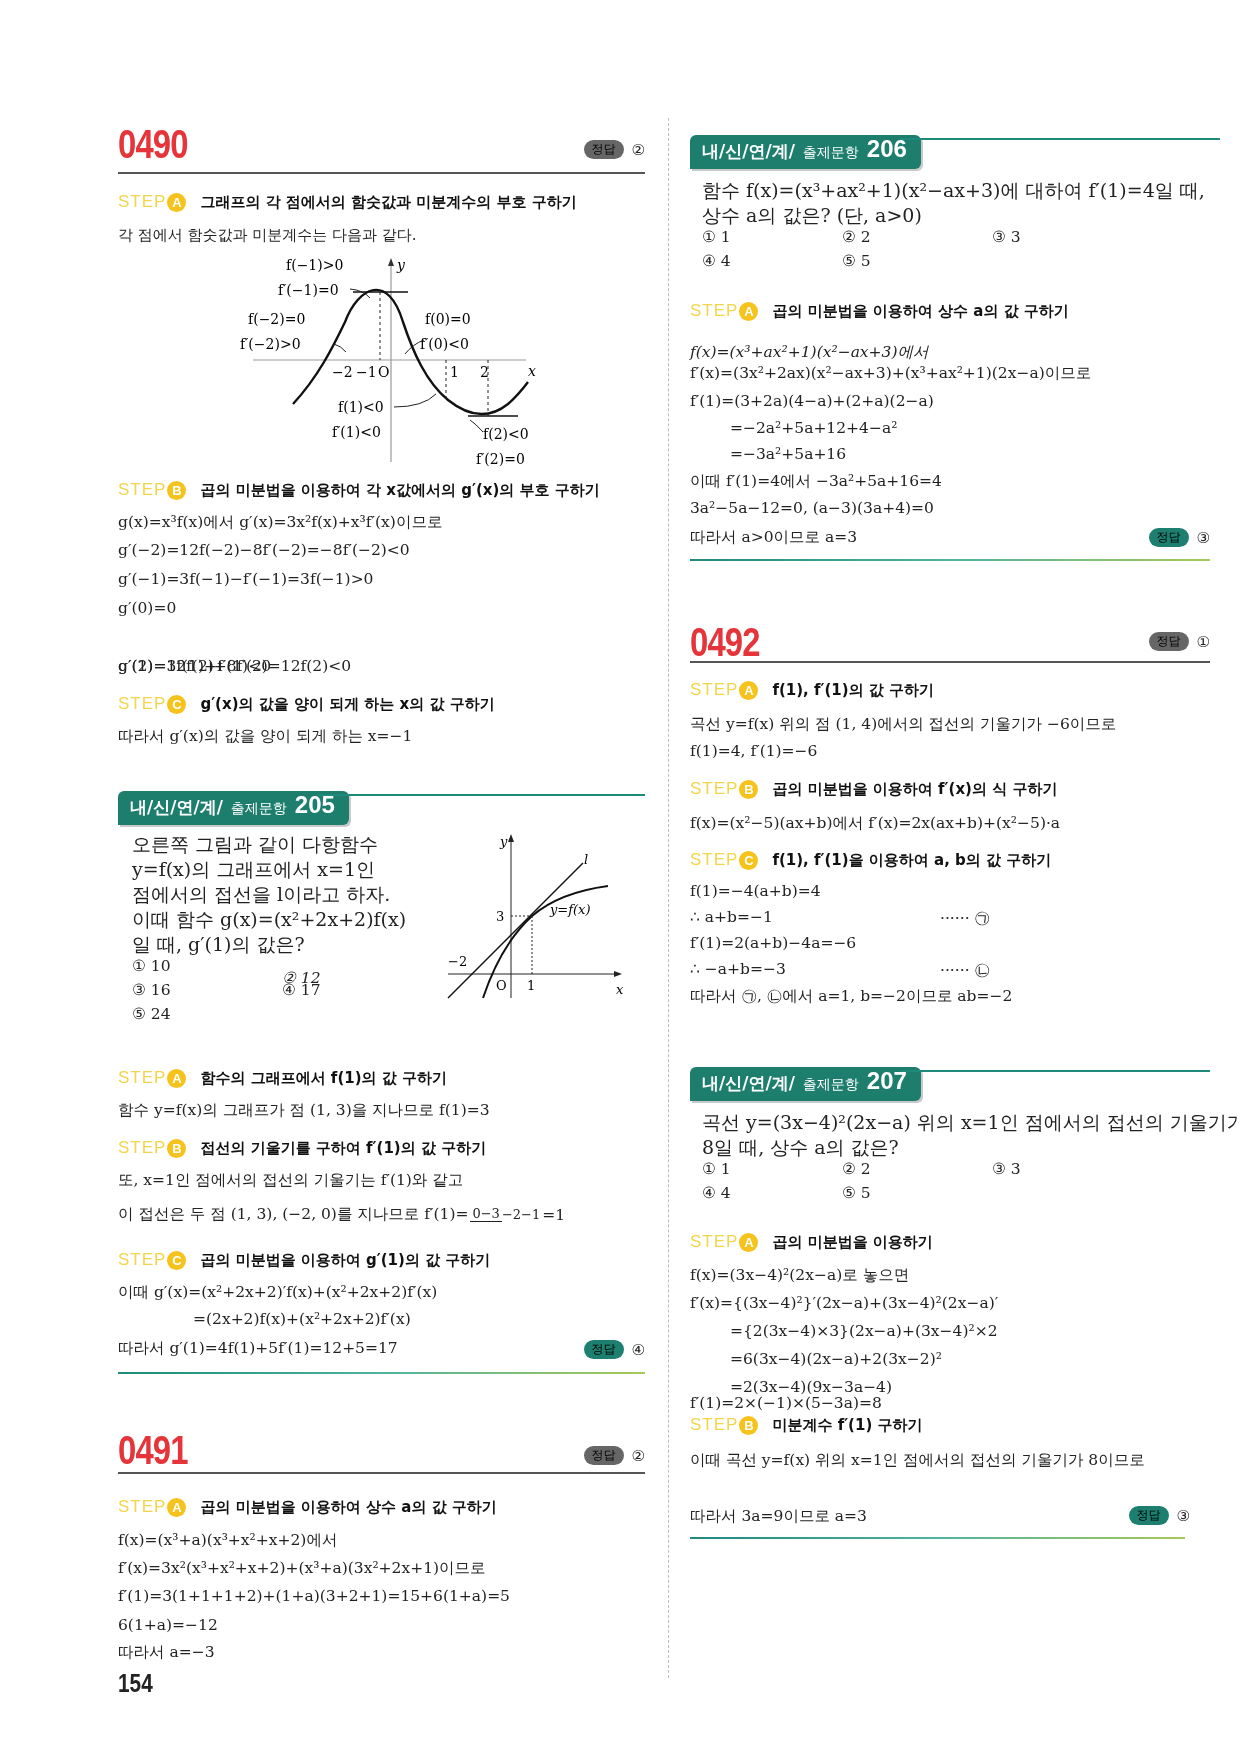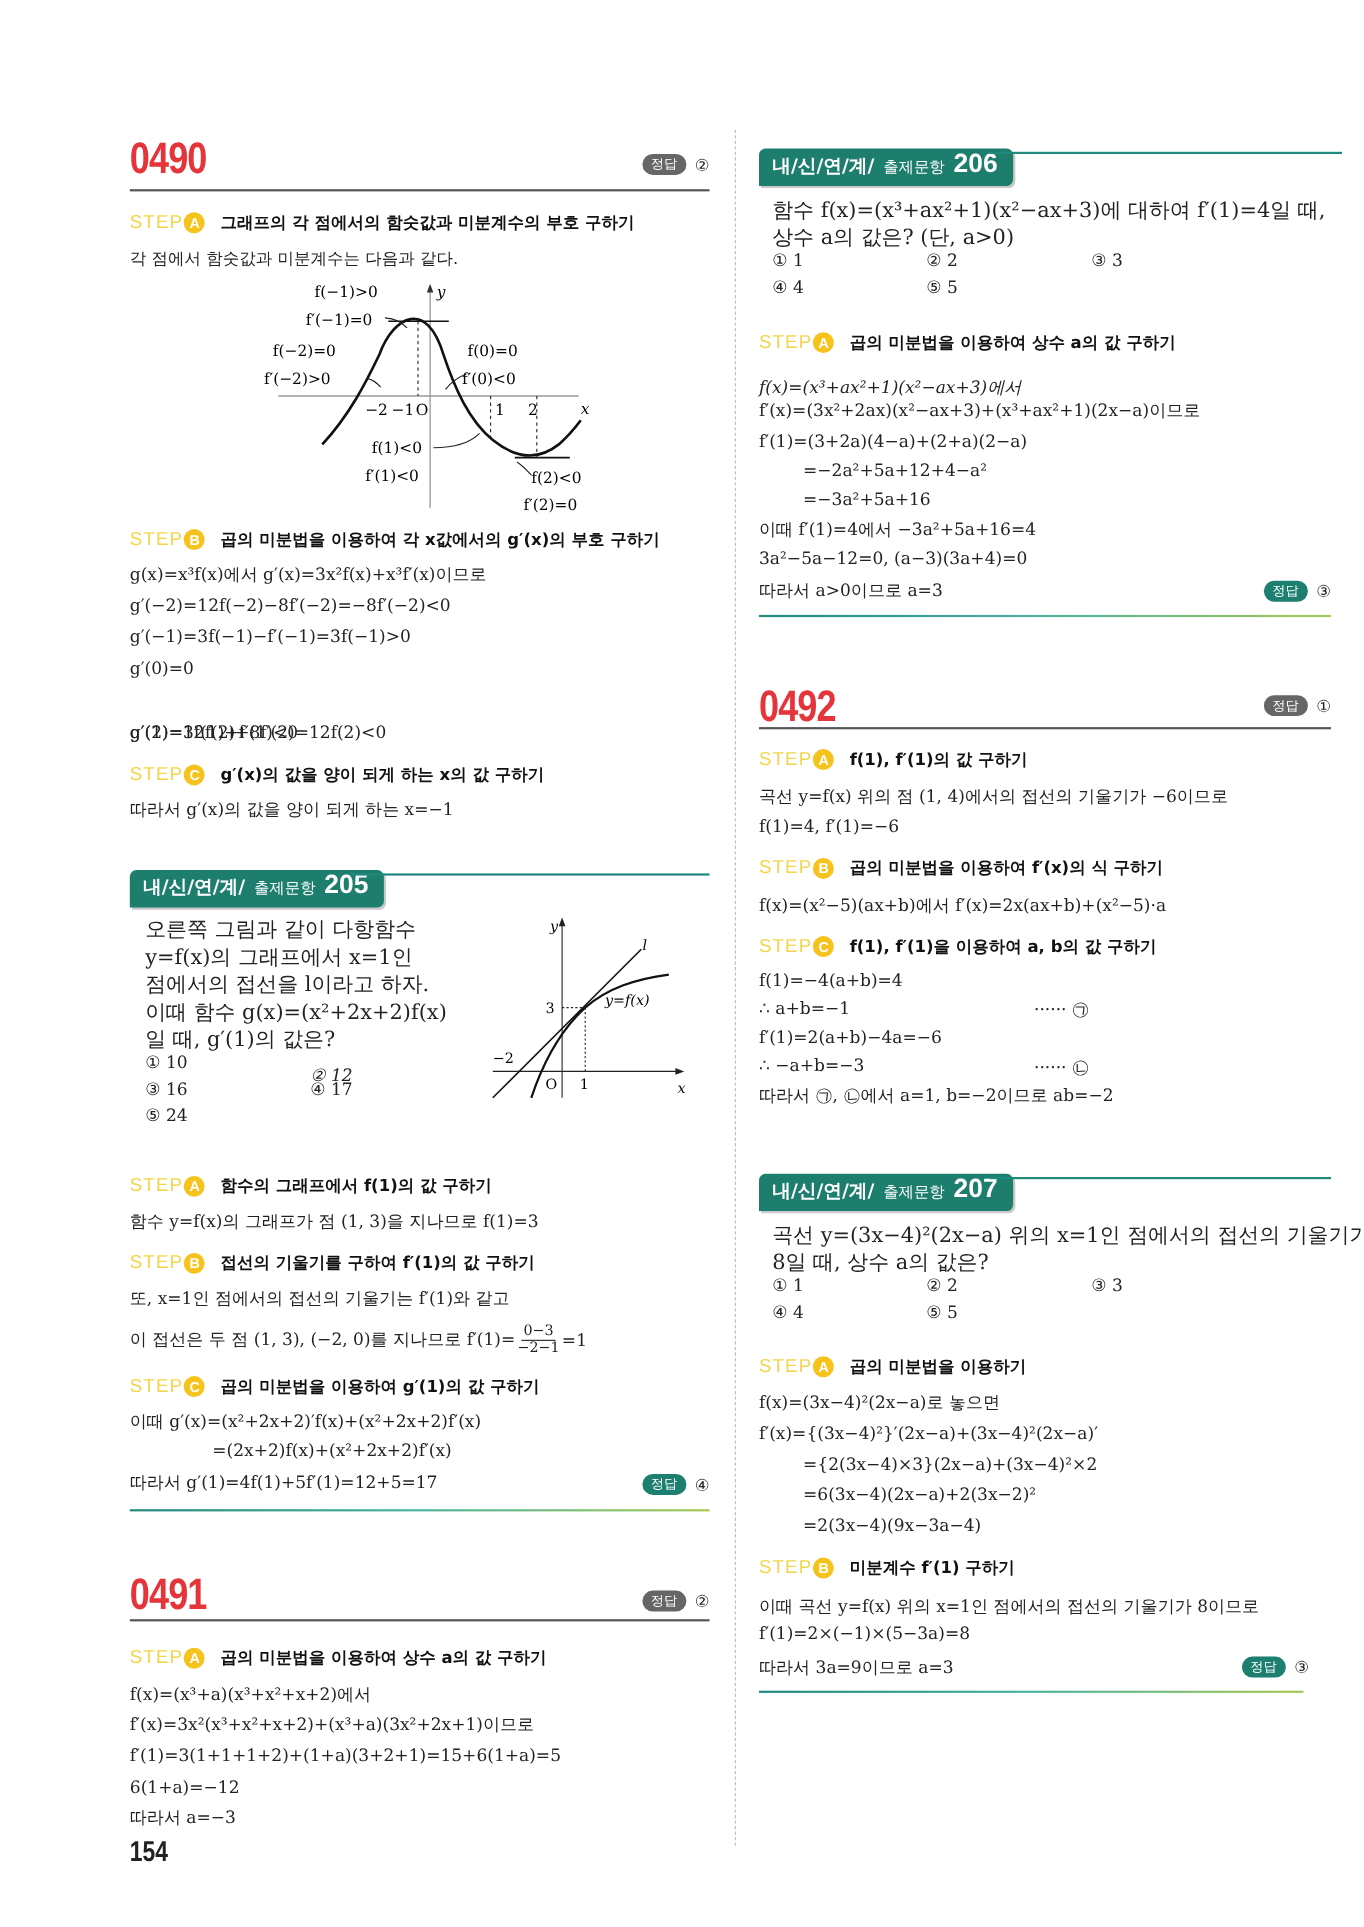--- a/index.html
+++ b/index.html
@@ -6,21 +6,21 @@
   html, body { width: 1240px; height: 1752px; background: #ffffff; overflow: hidden; }
   body { position: relative; font-family: "DejaVu Sans", sans-serif; color: #222; }
   .col { position: absolute; top: 0; }
   .col-left { left: 118px; width: 527px; }
   .col-right { left: 690px; width: 530px; }
   .divider { position: absolute; left: 668px; top: 118px; height: 1560px; border-left: 1px dashed #bbb; }
   .abs { position: absolute; }
   .qnum { font-family: "Liberation Sans", sans-serif; font-weight: bold; color: #e5343a; font-size: 40px; letter-spacing: -1px; transform: scaleX(0.82); transform-origin: left; }
   .qrule { position: absolute; left: 0; height: 2px; background: #555; }
   .ans { position: absolute; display: flex; align-items: center; gap: 8px; font-size: 15px; }
-  .ans-badge { background: #666; color: #ffffff; font-size: 12px; border-radius: 10px; padding: 2px 8px; line-height: 15px; }
+  .ans-badge { background: #666; color: #000000; font-size: 12px; border-radius: 10px; padding: 2px 8px; line-height: 15px; }
   .ans-badge.green { background: #1c7f6f; }
   .step { position: absolute; left: 0; display: flex; align-items: center; white-space: nowrap; }
   .step-word { font-family: "Liberation Sans", sans-serif; color: #f2d54b; font-size: 17px; letter-spacing: 1px; }
   .step-circle { display: inline-flex; align-items: center; justify-content: center; width: 19px; height: 19px; border-radius: 50%; background: #f6c21c; color: #fff; font-weight: bold; font-size: 13px; margin-left: 1px; margin-right: 14px; font-family: "Liberation Sans", sans-serif; }
   .step-title { font-weight: bold; font-size: 15px; color: #111; }
   .line { position: absolute; left: 0; font-family: "DejaVu Serif", serif; font-size: 15.5px; white-space: nowrap; color: #222; }
   .line.ind { left: 40px; }
   .line.ind2 { left: 75px; }
   .line .tag { position: absolute; left: 250px; }
   .hdr { position: absolute; left: 0; height: 36px; display: flex; align-items: center; }
@@ -165,21 +165,21 @@
   <div class="line" style="top:1100px;">함수 y=f(x)의 그래프가 점 (1, 3)을 지나므로 f(1)=3</div>
 
   <div class="step" style="top:1138px;">
     <span class="step-word">STEP</span>
       <span class="step-circle">B</span>
     <span class="step-title">접선의 기울기를 구하여 f′(1)의 값 구하기</span>
   </div>
   <div class="line" style="top:1170px;">또, x=1인 점에서의 접선의 기울기는 f′(1)와 같고</div>
   <div class="line" style="top:1204px; display:flex; align-items:center;">
     <span>이 접선은 두 점 (1, 3), (−2, 0)를 지나므로 f′(1)=</span>
-    <span style="display:inline-flex; flex-direction:column; align-items:center; font-size:13px; line-height:14px; margin:0 2px;text-align:center;">
+    <span style="display:inline-flex; flex-direction:row; align-items:center; font-size:13px; line-height:14px; margin:0 2px;text-align:center;">
       <span style="border-bottom:1px solid #222; padding:0 2px;">0−3</span>
       <span>−2−1</span>
     </span>
     <span>=1</span>
   </div>
 
   <div class="step" style="top:1250px;">
     <span class="step-word">STEP</span>
       <span class="step-circle">C</span>
     <span class="step-title">곱의 미분법을 이용하여 g′(1)의 값 구하기</span>
@@ -320,20 +320,20 @@
   <div class="line ind" style="top:1322px;">={2(3x−4)×3}(2x−a)+(3x−4)²×2</div>
   <div class="line ind" style="top:1350px;">=6(3x−4)(2x−a)+2(3x−2)²</div>
   <div class="line ind" style="top:1378px;">=2(3x−4)(9x−3a−4)</div>
 
   <div class="step" style="top:1415px;">
     <span class="step-word">STEP</span>
       <span class="step-circle">B</span>
     <span class="step-title">미분계수 f′(1) 구하기</span>
   </div>
   <div class="line" style="top:1450px;">이때 곡선 y=f(x) 위의 x=1인 점에서의 접선의 기울기가 8이므로</div>
-  <div class="line" style="top:1476px;">f′(1)=2×(−1)×(5−3a)=8</div>
+  <div class="line" style="top:1394px;">f′(1)=2×(−1)×(5−3a)=8</div>
   <div class="line" style="top:1506px;">따라서 3a=9이므로 a=3</div>
   <div class="ans" style="top:1506px; right:30px;">
     <span class="ans-badge green">정답</span>
     <span>③</span>
   </div>
   <div class="endrule" style="top:1537px; width:495px;"></div>
 </div>
 
 </body></html>

